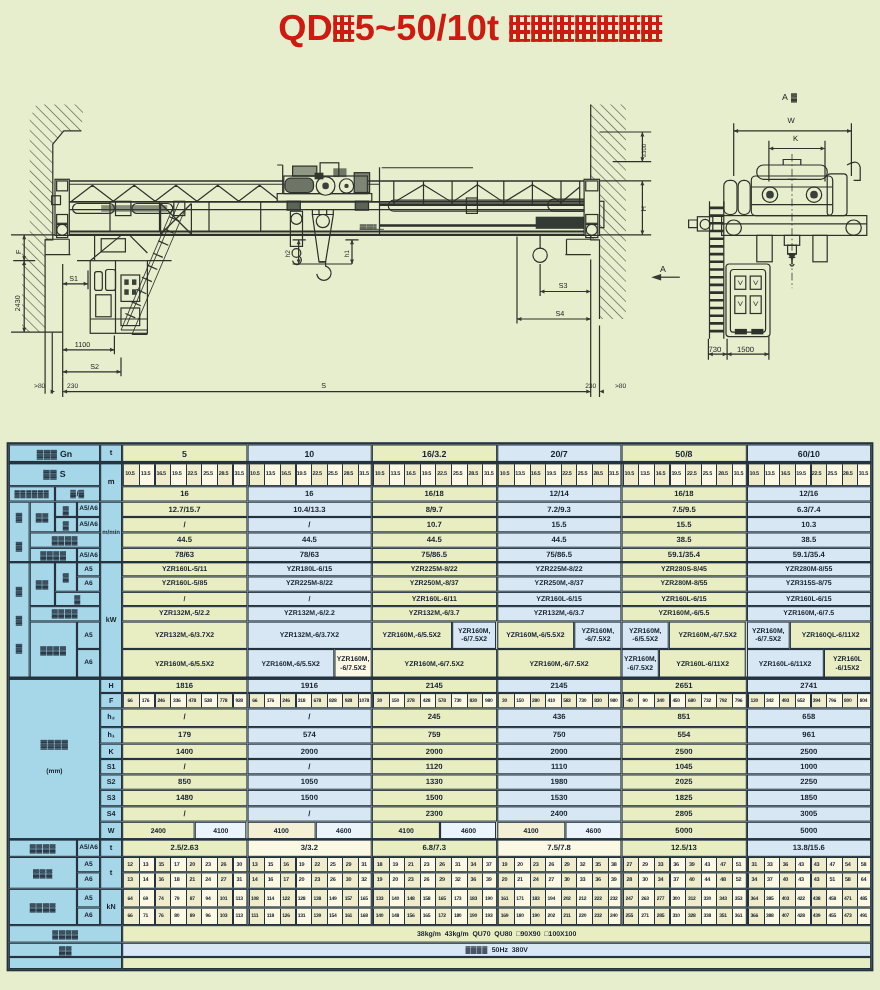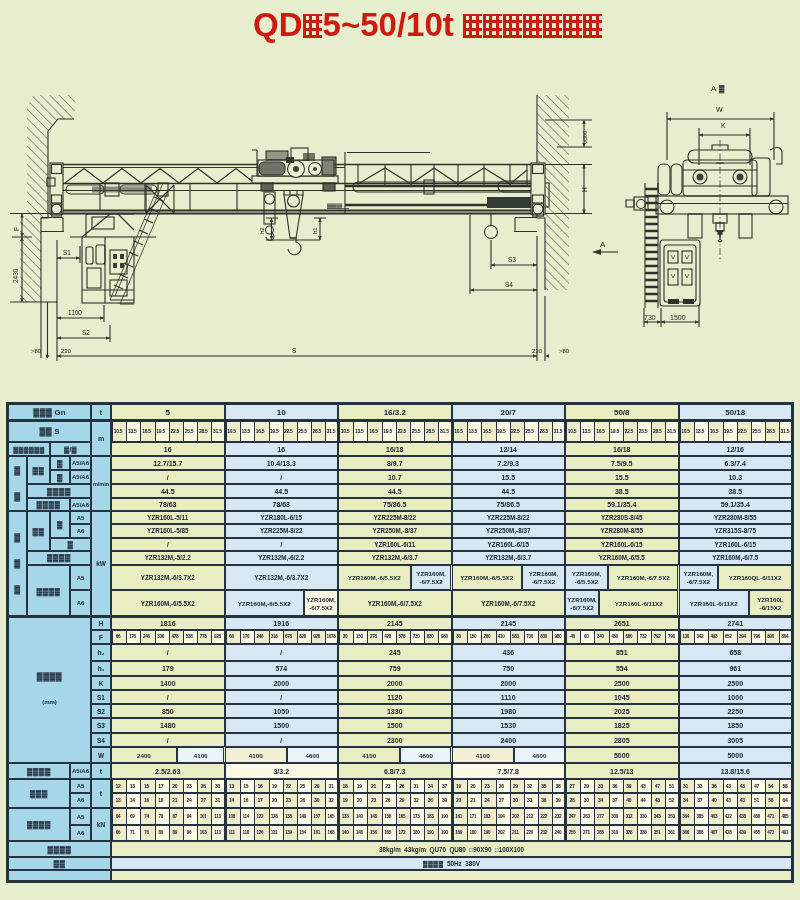--- a/index.html
+++ b/index.html
@@ -386,21 +386,21 @@
     <div class="cell" style="left: 91px; top: 732.5px; width: 20px; height: 14.5px; background: rgb(166, 215, 232); font-size: 6.5px; line-height: 13.5px;">S4</div>
     <div class="cell" style="left: 91px; top: 747px; width: 20px; height: 16px; background: rgb(166, 215, 232); font-size: 6.5px; line-height: 15px;">W</div>
     <div class="cell" style="left: 91px; top: 763px; width: 20px; height: 16px; background: rgb(166, 215, 232); font-size: 7px; line-height: 15px;">t</div>
     <div class="cell" style="left: 91px; top: 779px; width: 20px; height: 28.5px; background: rgb(166, 215, 232); font-size: 7px; line-height: 27.5px;">t</div>
     <div class="cell" style="left: 91px; top: 807.5px; width: 20px; height: 33.5px; background: rgb(166, 215, 232); font-size: 6.5px; line-height: 32.5px;">kN</div>
     <div class="cell" style="left: 111px; top: 404px; width: 113.5px; height: 16.5px; background: rgb(233, 237, 194); font-size: 8px; line-height: 15.5px;">5</div>
     <div class="cell" style="left: 224.5px; top: 404px; width: 113.5px; height: 16.5px; background: rgb(215, 231, 244); font-size: 8px; line-height: 15.5px;">10</div>
     <div class="cell" style="left: 338px; top: 404px; width: 113.5px; height: 16.5px; background: rgb(233, 237, 194); font-size: 8px; line-height: 15.5px;">16/3.2</div>
     <div class="cell" style="left: 451.5px; top: 404px; width: 113.5px; height: 16.5px; background: rgb(215, 231, 244); font-size: 8px; line-height: 15.5px;">20/7</div>
     <div class="cell" style="left: 565px; top: 404px; width: 113.5px; height: 16.5px; background: rgb(233, 237, 194); font-size: 8px; line-height: 15.5px;">50/8</div>
-    <div class="cell" style="left: 678.5px; top: 404px; width: 113.5px; height: 16.5px; background: rgb(215, 231, 244); font-size: 8px; line-height: 15.5px;">50/18</div>
+    <div class="cell" style="left: 678.5px; top: 404px; width: 113.5px; height: 16.5px; background: rgb(215, 231, 244); font-size: 8px; line-height: 15.5px;">60/10</div>
     <div class="cell" style="left: 111px; top: 420.5px; width: 113.5px; height: 21px; background: repeating-linear-gradient(90deg, rgb(37, 51, 65) 0px, rgb(37, 51, 65) 1px, rgb(238, 236, 203) 1px, rgb(238, 236, 203) 14.1875px, rgb(37, 51, 65) 14.1875px, rgb(37, 51, 65) 15.1875px, rgb(251, 248, 227) 15.1875px, rgb(251, 248, 227) 28.375px); font-size: 5px; line-height: 20px;"></div>
     <div class="cell nb" style="left: 111px; top: 420.5px; width: 14.1875px; height: 21px; font-size: 5px; line-height: 21px; background: none; letter-spacing: -0.3px;">10.5</div>
     <div class="cell nb" style="left: 125.188px; top: 420.5px; width: 14.1875px; height: 21px; font-size: 5px; line-height: 21px; background: none; letter-spacing: -0.3px;">13.5</div>
     <div class="cell nb" style="left: 139.375px; top: 420.5px; width: 14.1875px; height: 21px; font-size: 5px; line-height: 21px; background: none; letter-spacing: -0.3px;">16.5</div>
     <div class="cell nb" style="left: 153.562px; top: 420.5px; width: 14.1875px; height: 21px; font-size: 5px; line-height: 21px; background: none; letter-spacing: -0.3px;">19.5</div>
     <div class="cell nb" style="left: 167.75px; top: 420.5px; width: 14.1875px; height: 21px; font-size: 5px; line-height: 21px; background: none; letter-spacing: -0.3px;">22.5</div>
     <div class="cell nb" style="left: 181.938px; top: 420.5px; width: 14.1875px; height: 21px; font-size: 5px; line-height: 21px; background: none; letter-spacing: -0.3px;">25.5</div>
     <div class="cell nb" style="left: 196.125px; top: 420.5px; width: 14.1875px; height: 21px; font-size: 5px; line-height: 21px; background: none; letter-spacing: -0.3px;">28.5</div>
     <div class="cell nb" style="left: 210.312px; top: 420.5px; width: 14.1875px; height: 21px; font-size: 5px; line-height: 21px; background: none; letter-spacing: -0.3px;">31.5</div>
     <div class="cell" style="left: 224.5px; top: 420.5px; width: 113.5px; height: 21px; background: repeating-linear-gradient(90deg, rgb(37, 51, 65) 0px, rgb(37, 51, 65) 1px, rgb(238, 236, 203) 1px, rgb(238, 236, 203) 14.1875px, rgb(37, 51, 65) 14.1875px, rgb(37, 51, 65) 15.1875px, rgb(251, 248, 227) 15.1875px, rgb(251, 248, 227) 28.375px); font-size: 5px; line-height: 20px;"></div>

